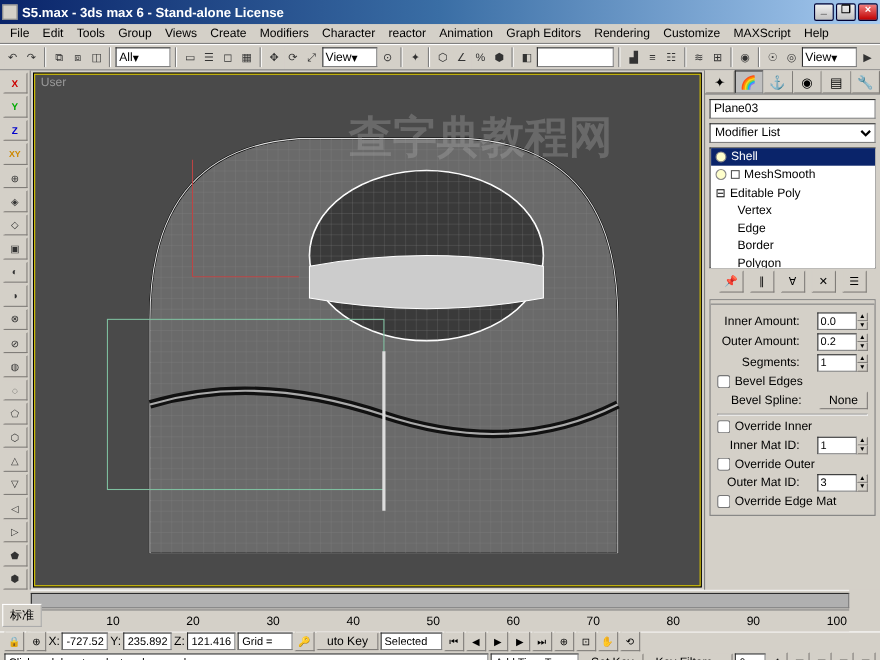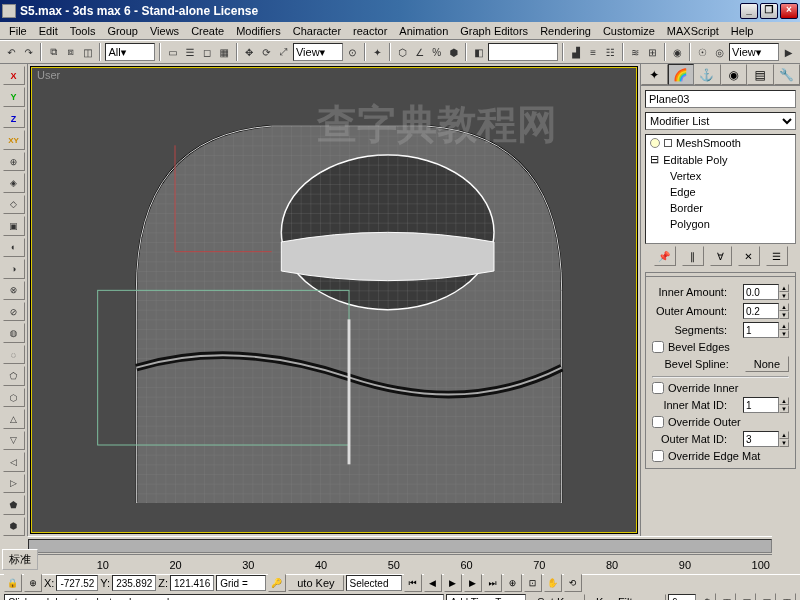--- a/index.html
+++ b/index.html
@@ -206,20 +206,24 @@
     </div>
     <div class="nameedit">
       <input type="text" value="Plane03" style="">
     </div>
     <div class="modcombo">
       <select>
         <option>Modifier List</option>
       </select>
     </div>
     <div class="modstack">
+      <div class="modrow sel">
+          <span class="bulb"></span>
+          <span>Shell</span>
+        </div>
       <div class="modrow">
           <span class="bulb"></span>
           <span class="sq"></span>
           <span>MeshSmooth</span>
         </div>
       <div class="modrow">
           <span>⊟</span>
           <span>Editable Poly</span>
         </div>
       <div class="modrow modsub">

